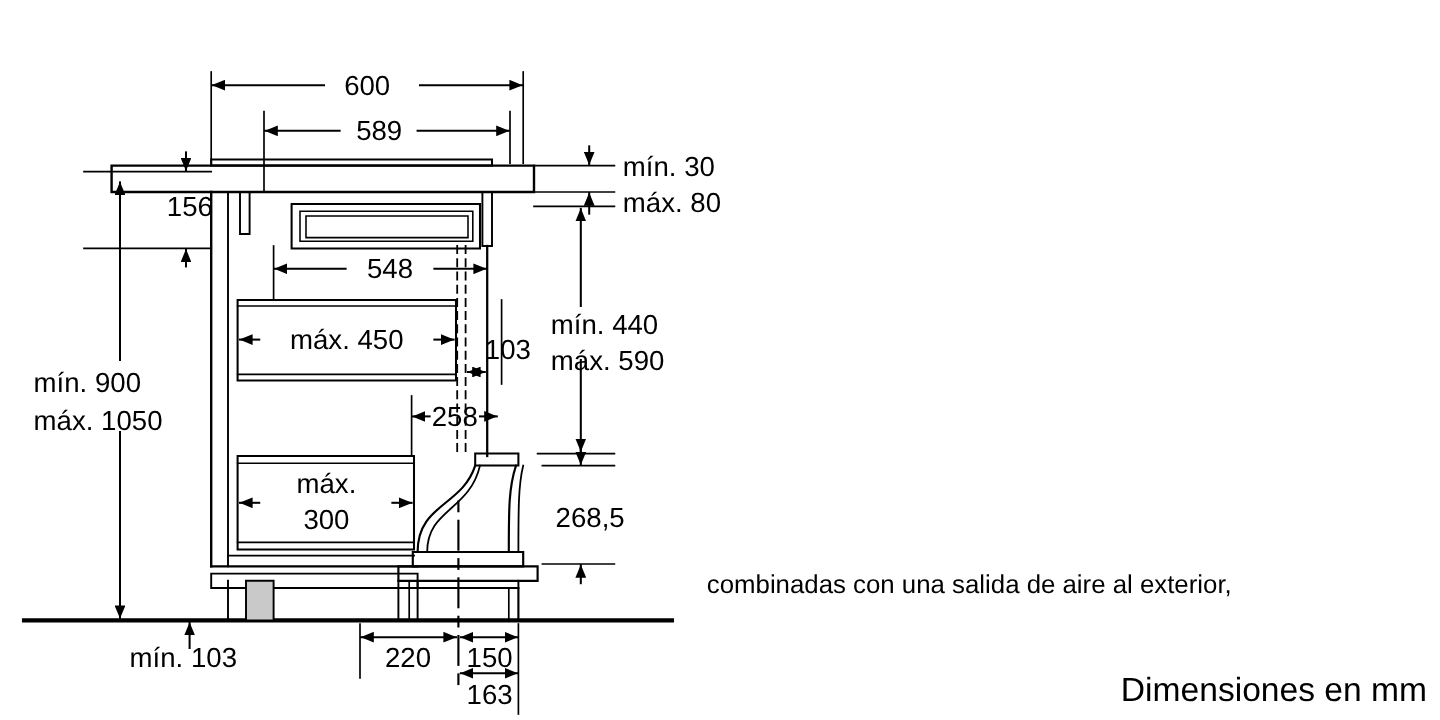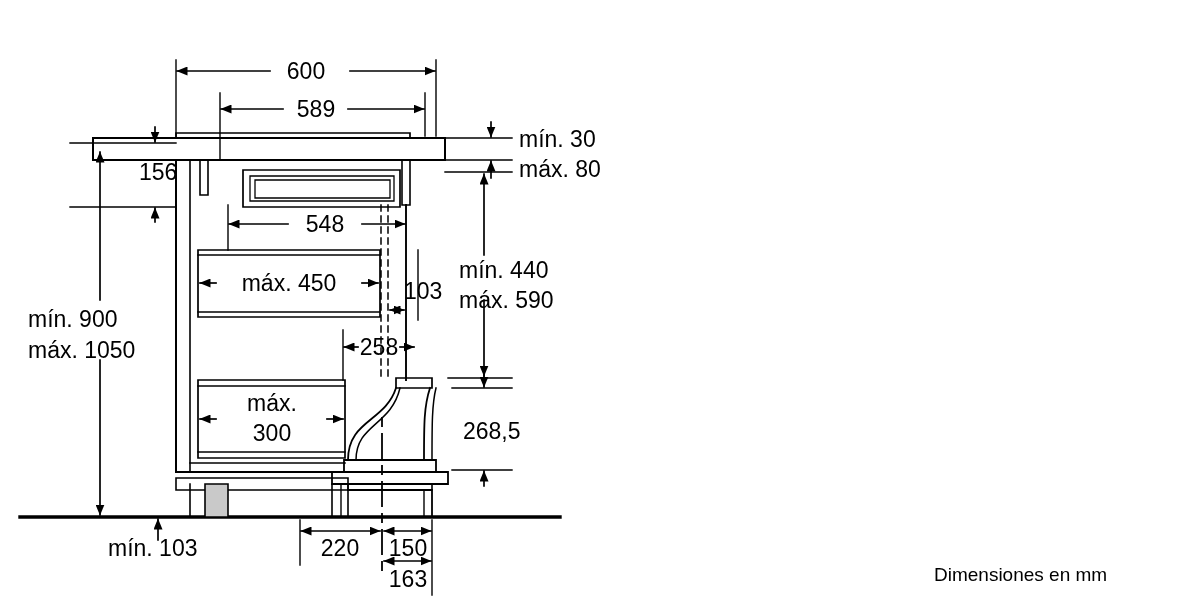--- a/index.html
+++ b/index.html
@@ -2,21 +2,21 @@
 <html><head>
 <meta charset="utf-8">
 <style>
   html,body{margin:0;padding:0;background:#ffffff;}
   body{width:1200px;height:600px;overflow:hidden;
        font-family:"Liberation Sans","DejaVu Sans",sans-serif;color:#000;}
   #stage{position:relative;width:1200px;height:539px;}
   svg#drawing{position:absolute;left:0;top:0;width:1200px;height:600px;}
   .note{position:absolute;font-size:21.5px;line-height:26.5px;color:#000;white-space:pre;}
   #note-block{left:589px;top:421px;}
-  #units-note{left:934px;top:562px;font-size:19px;}
+  #units-note{left:934px;top:562px;font-size:28px;}
   .dimtext{font-family:"Liberation Sans","DejaVu Sans",sans-serif;font-size:23px;fill:#000;}
 </style>
 </head>
 <body>
 
 <div id="stage">
 
   <svg id="drawing" viewBox="0 0 1200 600">
     <defs>
       <marker id="ah" markerWidth="11" markerHeight="9" refX="10.5" refY="4.5" orient="auto" markerUnits="userSpaceOnUse">
@@ -222,19 +222,20 @@
       <text class="dimtext" x="459" y="308" text-anchor="start" font-size="25">máx. 590</text>
       <text class="dimtext" x="463" y="439" text-anchor="start" font-size="25">268,5</text>
       <text class="dimtext" x="108" y="556" text-anchor="start" font-size="25">mín. 103</text>
       <text class="dimtext" x="340" y="556" text-anchor="middle" font-size="25">220</text>
       <text class="dimtext" x="408" y="556" text-anchor="middle" font-size="25">150</text>
       <text class="dimtext" x="408" y="587" text-anchor="middle" font-size="25">163</text>
     </g>
   </svg>
 
   <div class="note" id="note-block">
+    <div>combinadas con una salida de aire al exterior,</div>
     
     
   </div>
 
   <div class="note" id="units-note">Dimensiones en mm</div>
 
 </div>
 
 </body></html>

